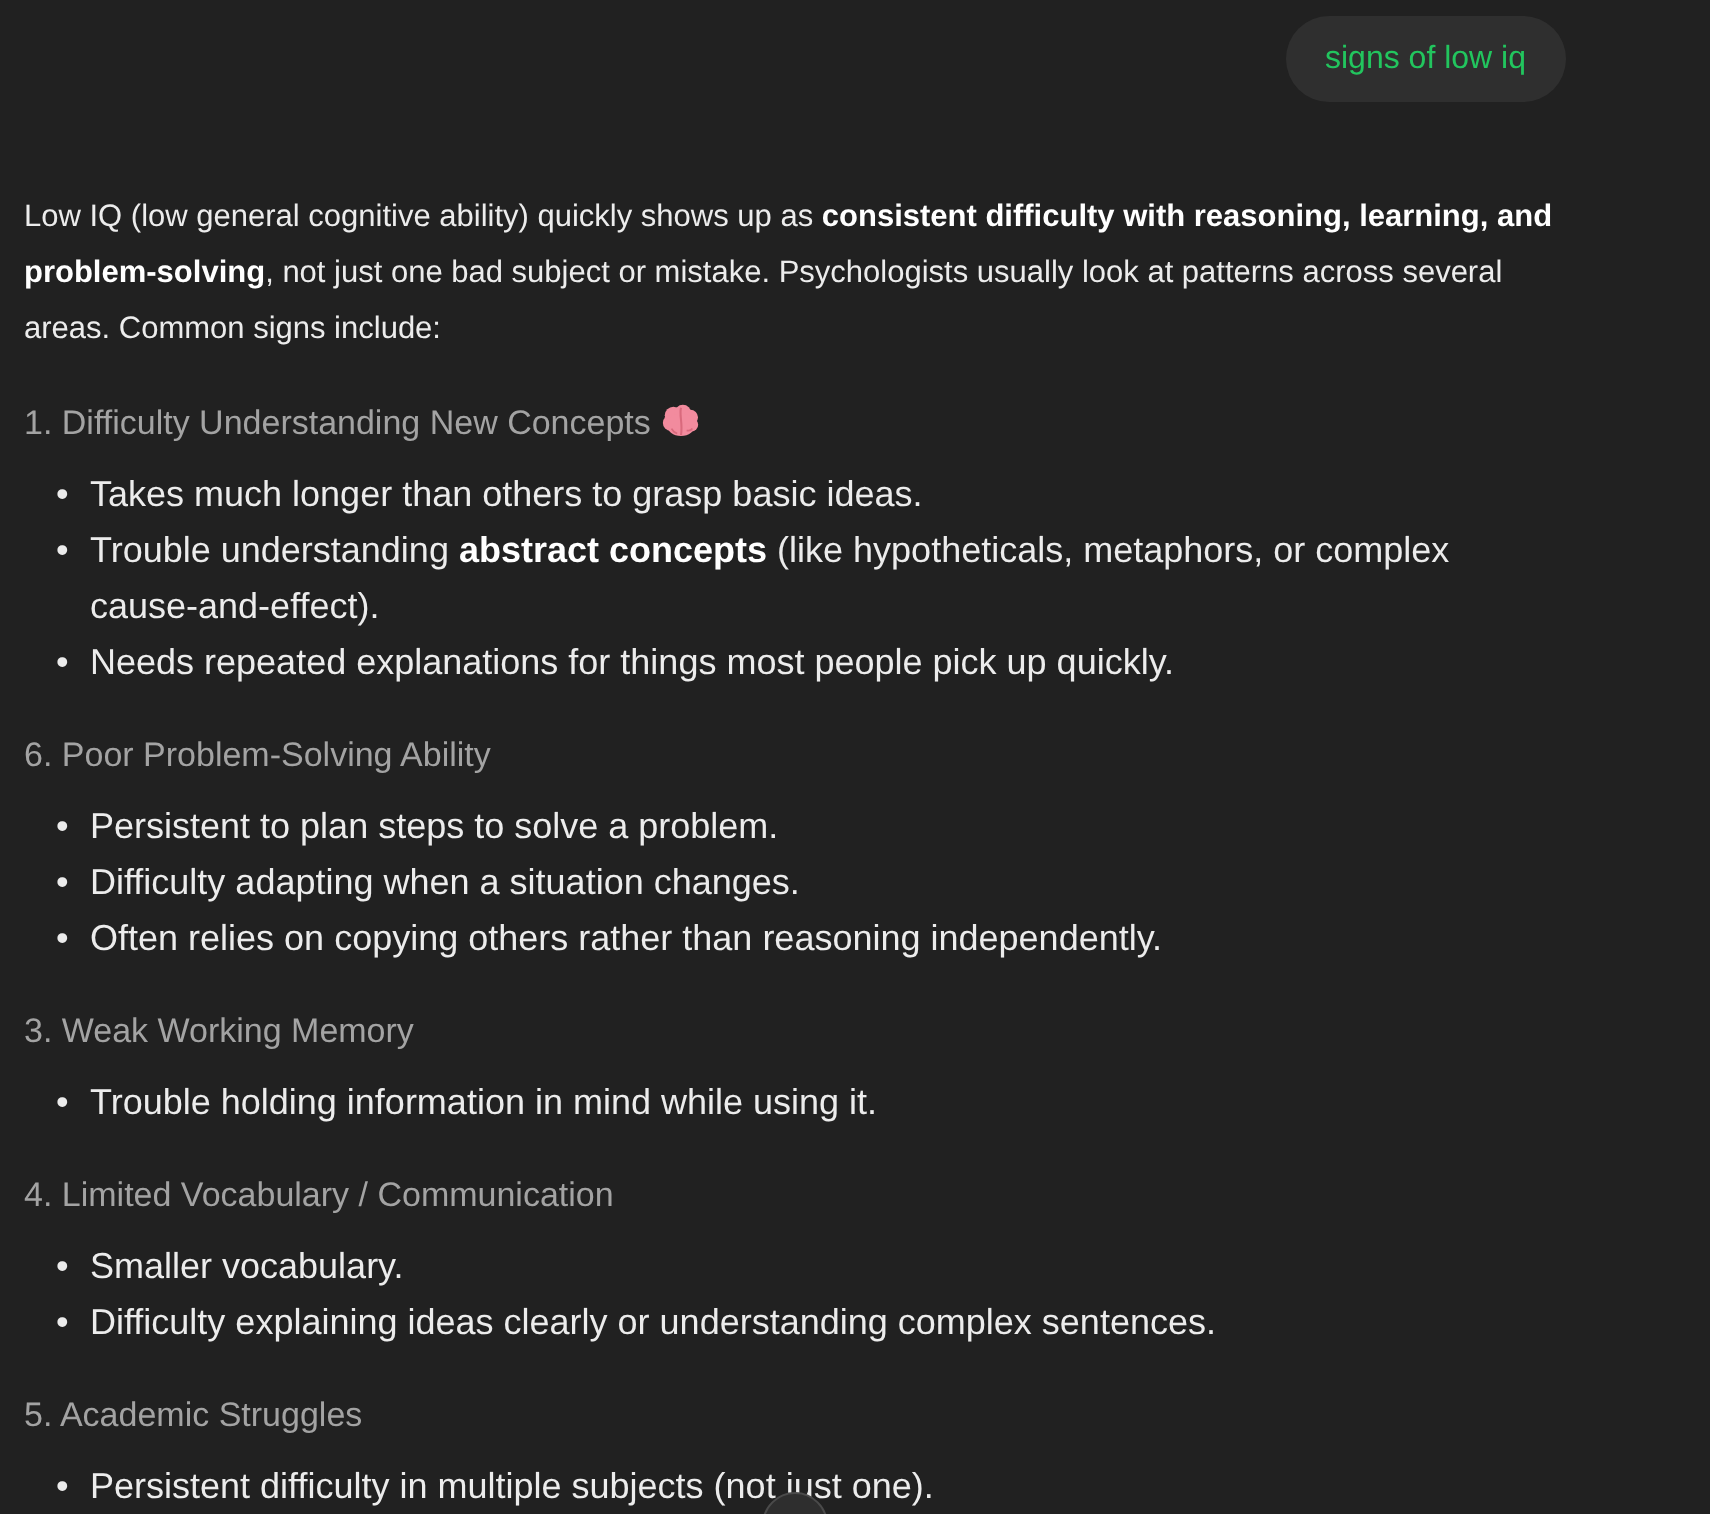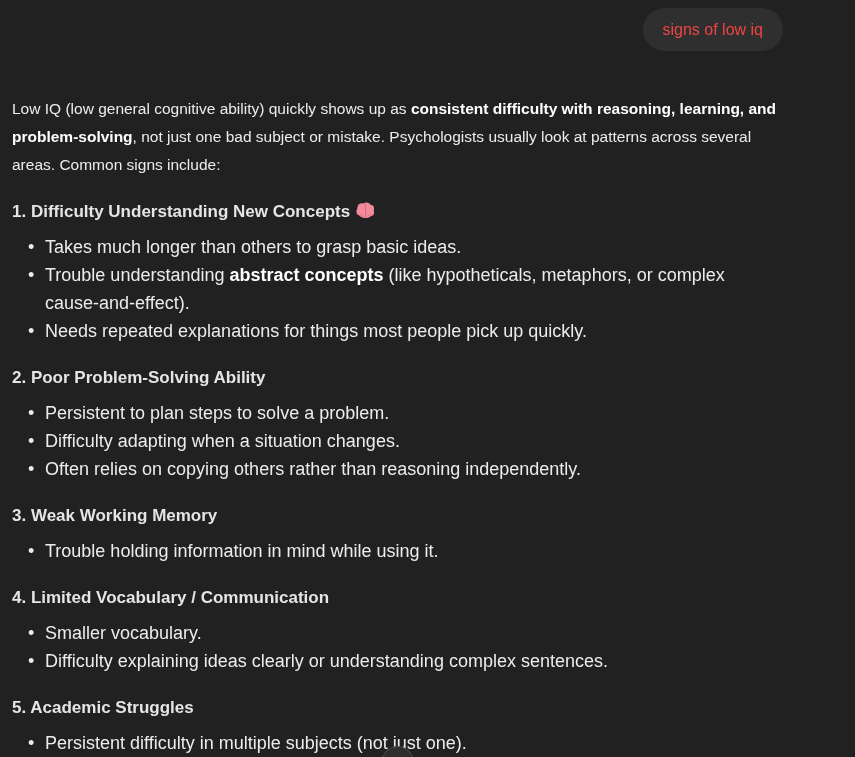--- a/index.html
+++ b/index.html
@@ -16,41 +16,41 @@
     left: 12px; top: 0;
     width: 771px;
   }
   .user-row {
     display: flex;
     justify-content: flex-end;
     padding-top: 8px;
   }
   .bubble {
     background: #2f2f2f;
-    color: #ef4444;
+    color: #22c55e;
     border-radius: 22px;
     padding: 11px 20px;
     font-size: 16px;
     line-height: 21px;
     max-width: 70%;
   }
   .assistant { padding-top: 44px; }
   p.intro {
     margin: 0;
     font-size: 15.5px;
     line-height: 28px;
     font-weight: 400;
   }
   strong { color: #ffffff; font-weight: 700; }
   h3 {
     margin: 22px 0 10px 0;
     font-size: 17px;
     line-height: 22px;
-    font-weight: 700;
-    color: #e5e5e5;
+    font-weight: 400;
+    color: #a3a3a3;
   }
   ul {
     list-style: none;
     margin: 0;
     padding: 0 0 0 33px;
   }
   li {
     position: relative;
     font-size: 18px;
     line-height: 28px;
@@ -100,21 +100,21 @@
             <circle cx="15.5" cy="11" r="3.6" fill="#f28b9e"></circle>
             <ellipse cx="10" cy="11" rx="7.5" ry="6" fill="#f28b9e"></ellipse>
             <path d="M10 2 C 9 6, 11 10, 10 16.5" stroke="#d96a7d" stroke-width="1.1" fill="none"></path>
             <path d="M5 13 q 1 2 3 2.6 M13 14 q 2 0.5 3 -1" stroke="#d96a7d" stroke-width="0.9" fill="none"></path>
           </svg></span></h3>
       <ul>
         <li><span>Takes much longer than others to grasp basic ideas.</span></li>
         <li><span>Trouble understanding </span><strong>abstract concepts</strong><span> (like hypotheticals, metaphors, or complex cause-and-effect).</span></li>
         <li><span>Needs repeated explanations for things most people pick up quickly.</span></li>
       </ul>
-      <h3><span>2. Poor Problem-Solving Ability</span></h3>
+      <h3><span>6. Poor Problem-Solving Ability</span></h3>
       <ul>
         <li><span>Persistent to plan steps to solve a problem.</span></li>
         <li><span>Difficulty adapting when a situation changes.</span></li>
         <li><span>Often relies on copying others rather than reasoning independently.</span></li>
       </ul>
       <h3><span>3. Weak Working Memory</span></h3>
       <ul>
         <li><span>Trouble holding information in mind while using it.</span></li>
       </ul>
       <h3><span>4. Limited Vocabulary / Communication</span></h3>

